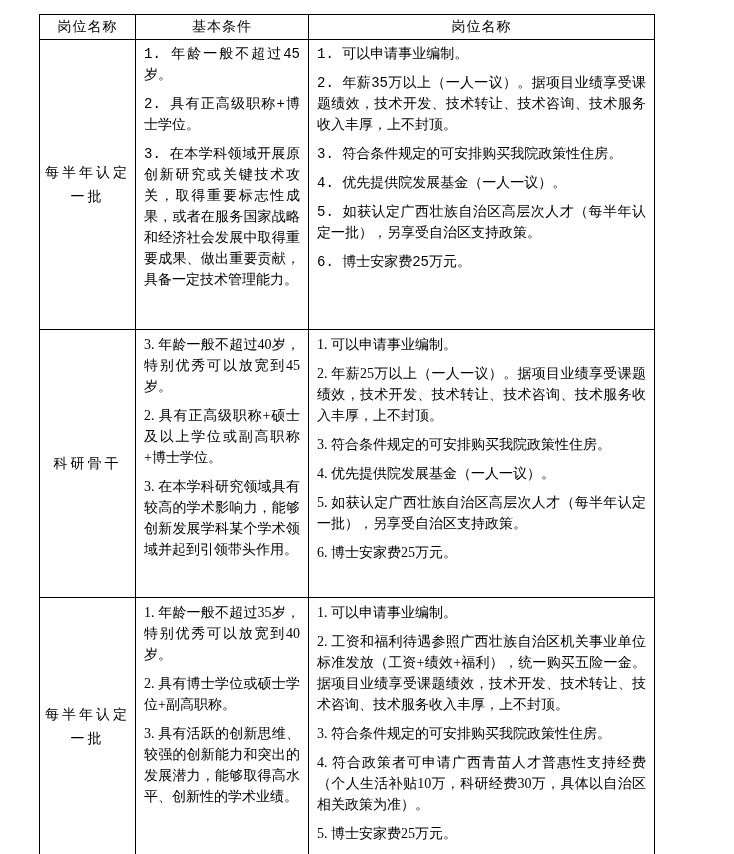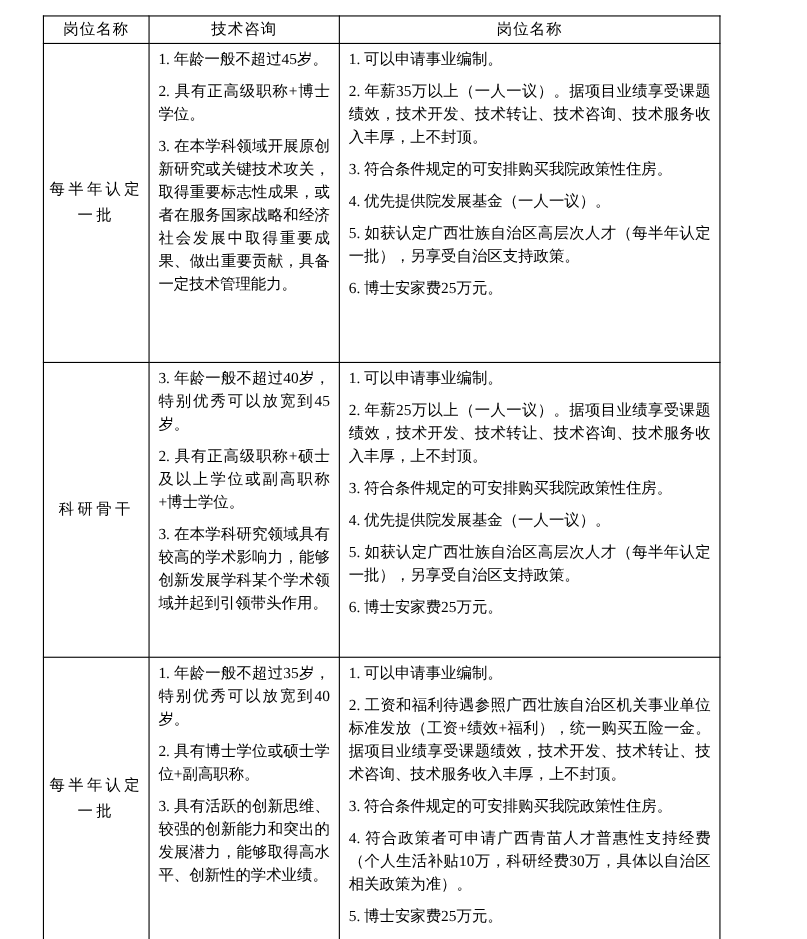--- a/index.html
+++ b/index.html
@@ -49,38 +49,38 @@
   }
   .doc-table td p {
     margin: 0 0 8px 0;
     line-height: 21px;
     text-align: justify;
     text-justify: inter-character;
   }
   .doc-table td p:last-child {
     margin-bottom: 0;
   }
-  tr.row0 td { height: 283px; }
+  tr.row0 td { height: 283px; font-family: Liberation Mono, monospace; }
   tr.row1 td { height: 261px; }
   tr.row2 td { height: 251px; }
 </style>
 </head>
 <body>
 
 <div>
   <table class="doc-table">
     <colgroup>
       <col style="width:96px">
       <col style="width:173px">
       <col style="width:346px">
     </colgroup>
     <thead>
       <tr>
         <th class="hdr">岗位名称</th>
-        <th class="hdr">技术咨询</th>
+        <th class="hdr">基本条件</th>
         <th class="hdr">岗位名称</th>
       </tr>
     </thead>
     <tbody>
       <tr class="row0">
         <td class="pos">每半年认定一批</td>
         <td class="cond">
           <p>1. 年龄一般不超过45岁。</p>
           <p>2. 具有正高级职称+博士学位。</p>
           <p>3. 在本学科领域开展原创新研究或关键技术攻关，取得重要标志性成果，或者在服务国家战略和经济社会发展中取得重要成果、做出重要贡献，具备一定技术管理能力。</p>

